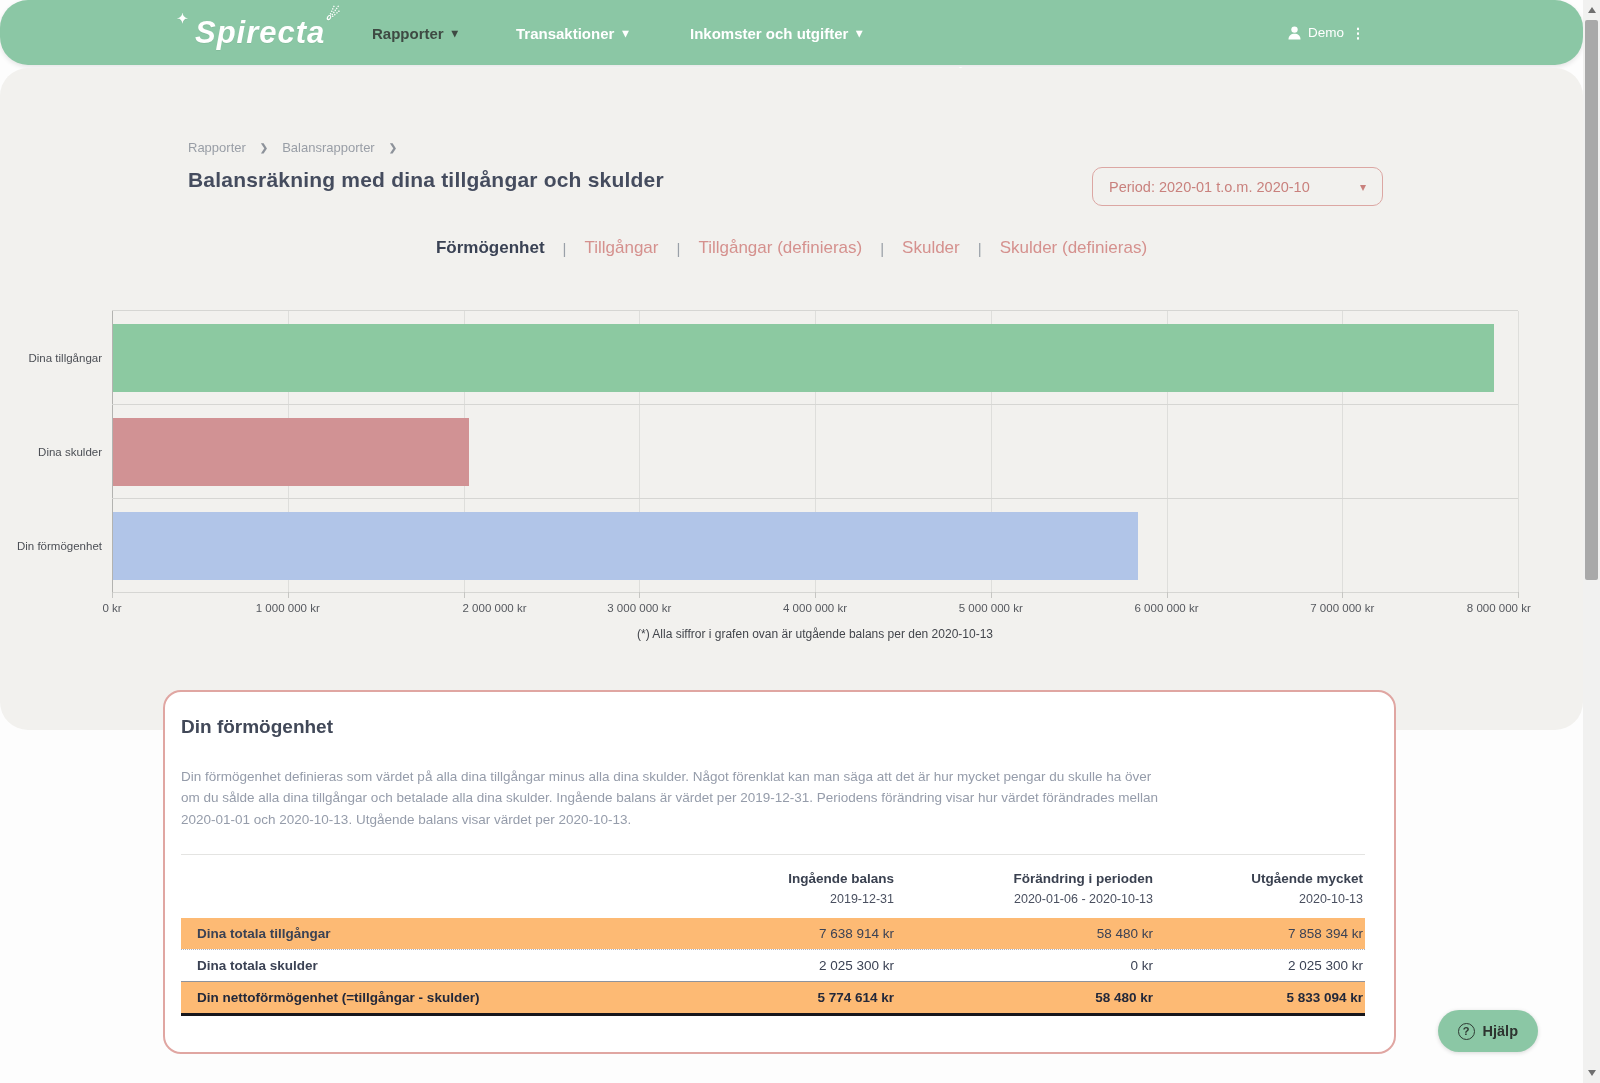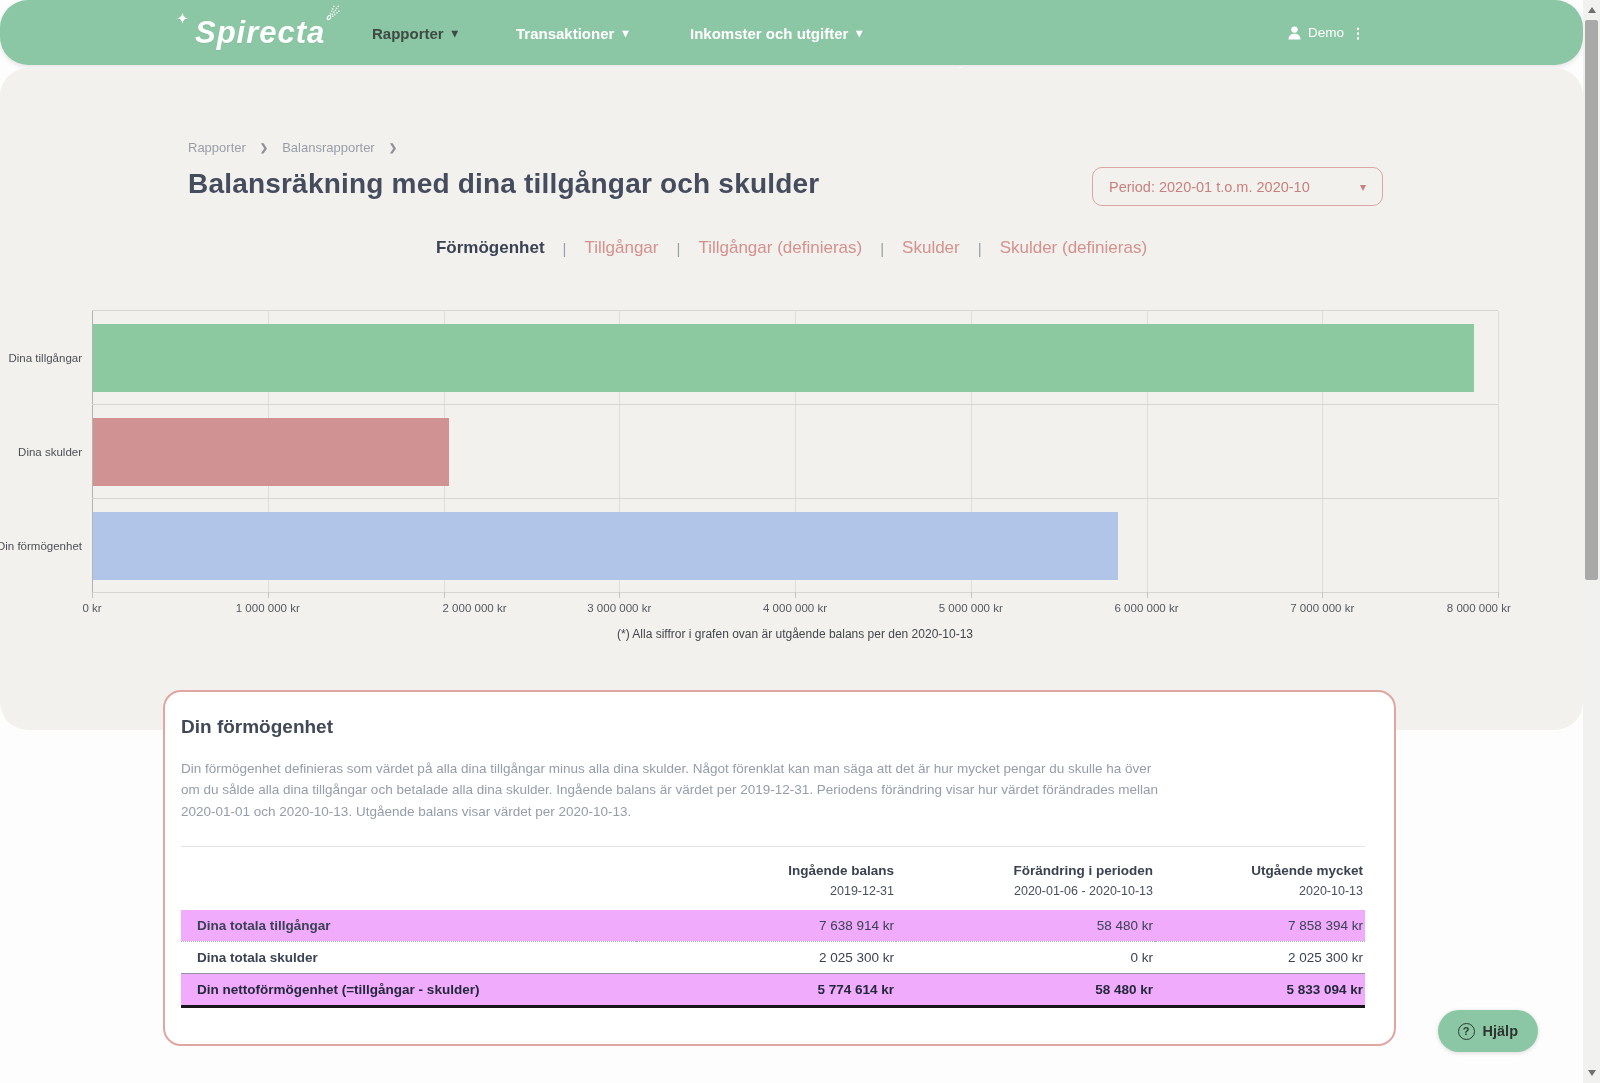--- a/index.html
+++ b/index.html
@@ -29,36 +29,36 @@
   .user-icon svg { display: block; }
   .kebab { font-size: 14px; font-weight: bold; letter-spacing: 0; }
 
   
   .content { position: absolute; left: 0; top: 68px; width: 1583px; height: 662px;
     background: #f2f1ee; border-radius: 28px; }
   .breadcrumb { position: absolute; left: 188px; top: 72px; display: flex; align-items: center;
     gap: 14px; font-size: 13px; color: #999ea6; }
   .breadcrumb .crumb { cursor: pointer; }
   .breadcrumb .chev { font-size: 10px; color: #8d929a; font-weight: bold; }
-  .page-title { position: absolute; left: 188px; top: 100px; font-size: 28px;
+  .page-title { position: absolute; left: 188px; top: 100px; font-size: 21px;
     font-weight: bold; color: #454c5e; letter-spacing: .2px; }
   .period-btn { position: absolute; left: 1092px; top: 99px; width: 291px; height: 39px;
     border: 1px solid #dcA7a3; border-radius: 10px; background: transparent;
     color: #c9817d; font-size: 14.5px; text-align: left; padding: 0 16px;
     display: flex; align-items: center; cursor: pointer; font-family: inherit; }
   .period-btn .caret { margin-left: auto; font-size: 12px; color: #c9817d; }
 
   .tabs { position: absolute; left: 0; top: 170px; width: 100%; display: flex;
     justify-content: center; align-items: center; gap: 18px; font-size: 17px; }
   .tab { color: #d5918e; cursor: pointer; white-space: nowrap; }
   .tab.active { color: #3a4254; font-weight: bold; }
   .tab-sep { color: #9aa0a8; font-size: 15px; }
 
   
-  .chart { position: absolute; left: 92px; top: 242px; width: 1406px; }
+  .chart { position: absolute; left: 112px; top: 242px; width: 1406px; }
   .plot { position: relative; height: 282px; border-top: 1px solid #d6d6d3; }
   .gridlines { position: absolute; inset: 0; pointer-events: none; }
   .gridline { position: absolute; top: 0; bottom: 0; width: 1px; background: #dededb; }
   .gridline.axisline { background: #b3b3b0; }
   .chart-row { position: relative; height: 94px; border-bottom: 1px solid #d6d6d3; }
   .chart-row .row-label { position: absolute; left: -112px; width: 102px; top: 50%;
     transform: translateY(-50%); text-align: right; font-size: 11.5px; color: #4c4f55; }
   .chart-row .bar { position: absolute; left: 1px; top: 13px; height: 68px; }
   .tickmarks { position: relative; height: 6px; }
   .tickmark { position: absolute; top: 0; height: 6px; width: 1px; background: #c6c6c3; }
@@ -66,37 +66,37 @@
   .ticklabel { position: absolute; top: 0; transform: translateX(-50%);
     font-size: 11.5px; color: #55585e; white-space: nowrap; }
   .ticklabel.last { transform: translateX(-80%); }
   .chart-footnote { margin-top: 9px; text-align: center; font-size: 12px; color: #43464c; }
 
   
   .card { position: absolute; left: 163px; top: 690px; width: 1233px;
     background: #ffffff; border: 2px solid #e0a6a2; border-radius: 18px;
     padding: 24px 29px 36px 16px; z-index: 5; }
   .card-title { font-size: 19px; font-weight: bold; color: #414858; }
-  .card-desc { margin-top: 20px; max-width: 990px; font-size: 13.5px; line-height: 1.58;
+  .card-desc { margin-top: 28px; max-width: 990px; font-size: 13.5px; line-height: 1.58;
     color: #959caa; }
   .card-hr { border: none; border-top: 1px solid #e4e4e2; margin-top: 24px; }
 
   table.balance { width: 100%; border-collapse: collapse; margin-top: 2px;
     font-size: 13.5px; color: #3b4254; }
   table.balance col.c-label { width: 455px; }
   table.balance col.c2 { width: 260px; }
   table.balance col.c3 { width: 259px; }
   table.balance col.c4 { width: 210px; }
   table.balance th { text-align: right; vertical-align: bottom; padding: 14px 2px 12px 2px; }
   table.balance th .t-title { font-weight: bold; color: #3a4150; font-size: 13.5px; }
   table.balance th .t-sub { font-weight: normal; color: #4a5060; font-size: 12.5px; margin-top: 6px; }
   table.balance td { padding: 8px 2px; }
   table.balance td.label { text-align: left; padding-left: 16px; font-weight: bold; }
   table.balance td.num { text-align: right; }
-  tr.row-striped { background: #f0abfc; }
+  tr.row-striped { background: #fdba74; }
   tr.row-1 td { border-bottom: 1px dotted #adb2bf; }
   tr.row-3 td { border-top: 1px solid #8e939d; border-bottom: 3px solid #17171c; font-weight: bold; color: #23283a; }
 
   
   .help-btn { position: absolute; right: 62px; bottom: 31px; height: 42px;
     background: #8bc7a5; border: none; border-radius: 22px; padding: 0 20px;
     display: flex; align-items: center; gap: 8px; cursor: pointer;
     font-family: inherit; box-shadow: 0 1px 4px rgba(0,0,0,.15); }
   .help-circle { width: 17px; height: 17px; border: 1.6px solid #2e3a33; border-radius: 50%;
     display: flex; align-items: center; justify-content: center;

